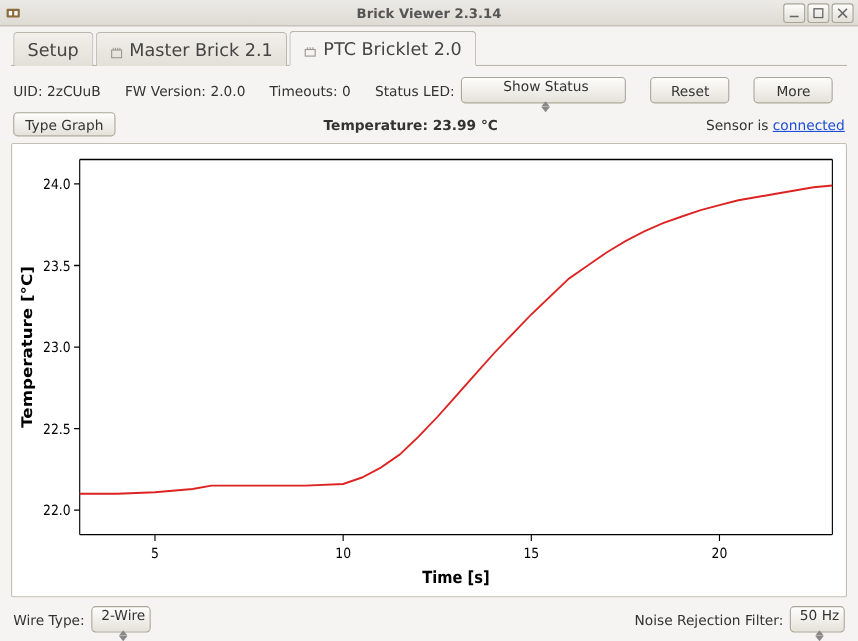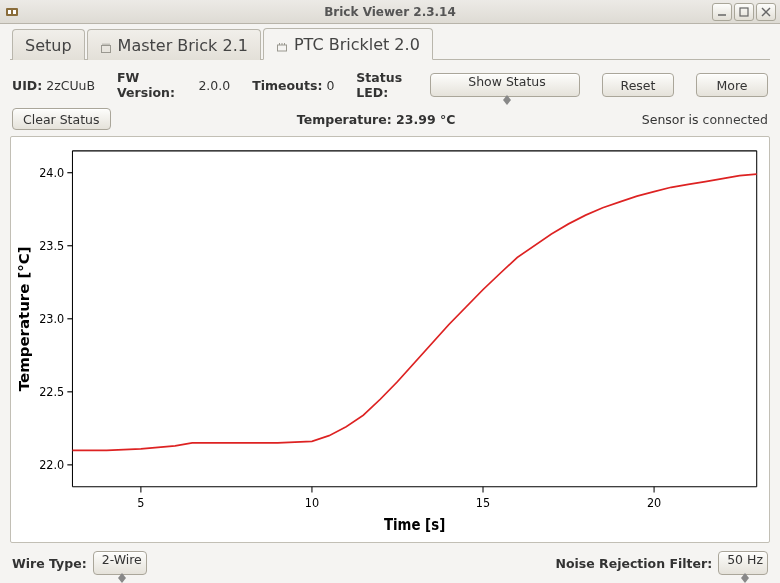--- a/index.html
+++ b/index.html
@@ -110,21 +110,21 @@
     padding: 10px 2px 8px 2px;
     font-size: 12.5px;
     color: #333;
     flex-wrap: nowrap;
   }
   .info-pair {
     display: flex;
     align-items: center;
     gap: 4px;
   }
-  .info-pair b, .label-b { font-weight: bold; }
+  .info-pair b, .label-b { font-weight: normal; }
   .val { font-weight: normal; }
 
   
   .btn {
     border: 1px solid #aaa69a;
     border-radius: 4px;
     background: linear-gradient(#fdfdfb, #e5e2da);
     padding: 4px 14px;
     font-size: 12.5px;
     color: #333;
@@ -170,21 +170,22 @@
     flex: 1;
     text-align: center;
     font-weight: bold;
     color: #333;
   }
   .sensor-status {
     font-weight: normal;
     color: #333;
   }
   .sensor-status .connected {
-    color: #404040;
+    color: #1d4ed8;
+    text-decoration: underline;
   }
 
   
   .chart-frame {
     flex: 1;
     background: #fff;
     border: 1px solid #c2bfb5;
     border-radius: 2px;
     position: relative;
   }
@@ -299,21 +300,21 @@
       <div class="btn" style="min-width:72px;">
           <span>Reset</span>
         </div>
       <div class="btn" style="min-width:72px;">
           <span>More</span>
         </div>
     </div>
 
     <div class="row2">
       <div class="btn small">
-          <span>Clear Status</span>
+          <span>Type Graph</span>
         </div>
       <div class="mid">
         <span>Temperature: </span><span>23.99 °C</span>
       </div>
       <div class="sensor-status">
         <span>Sensor is </span><span class="connected">connected</span>
       </div>
     </div>
 
     <div class="chart-frame">

